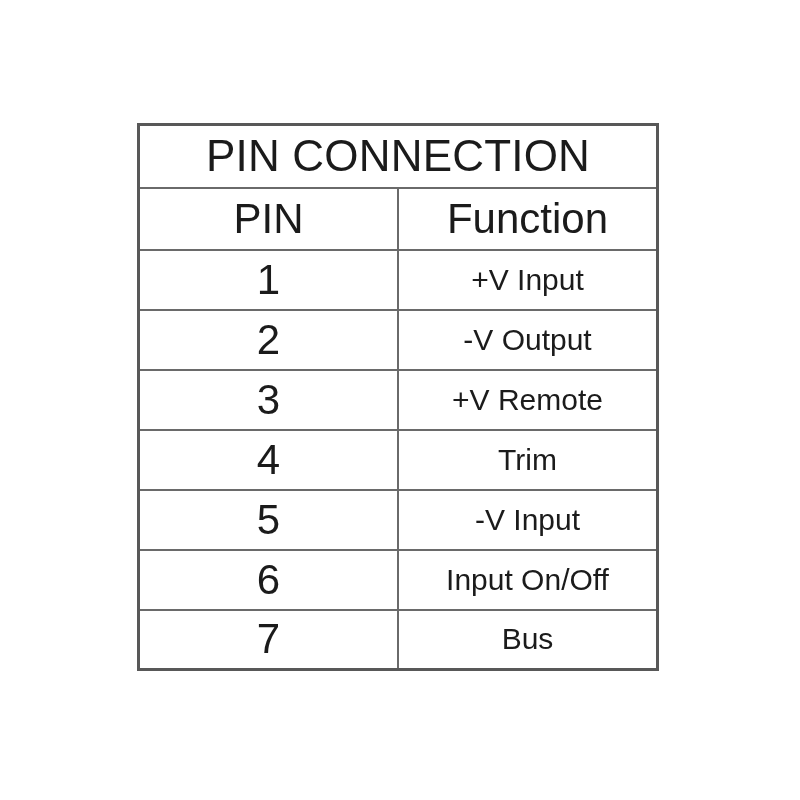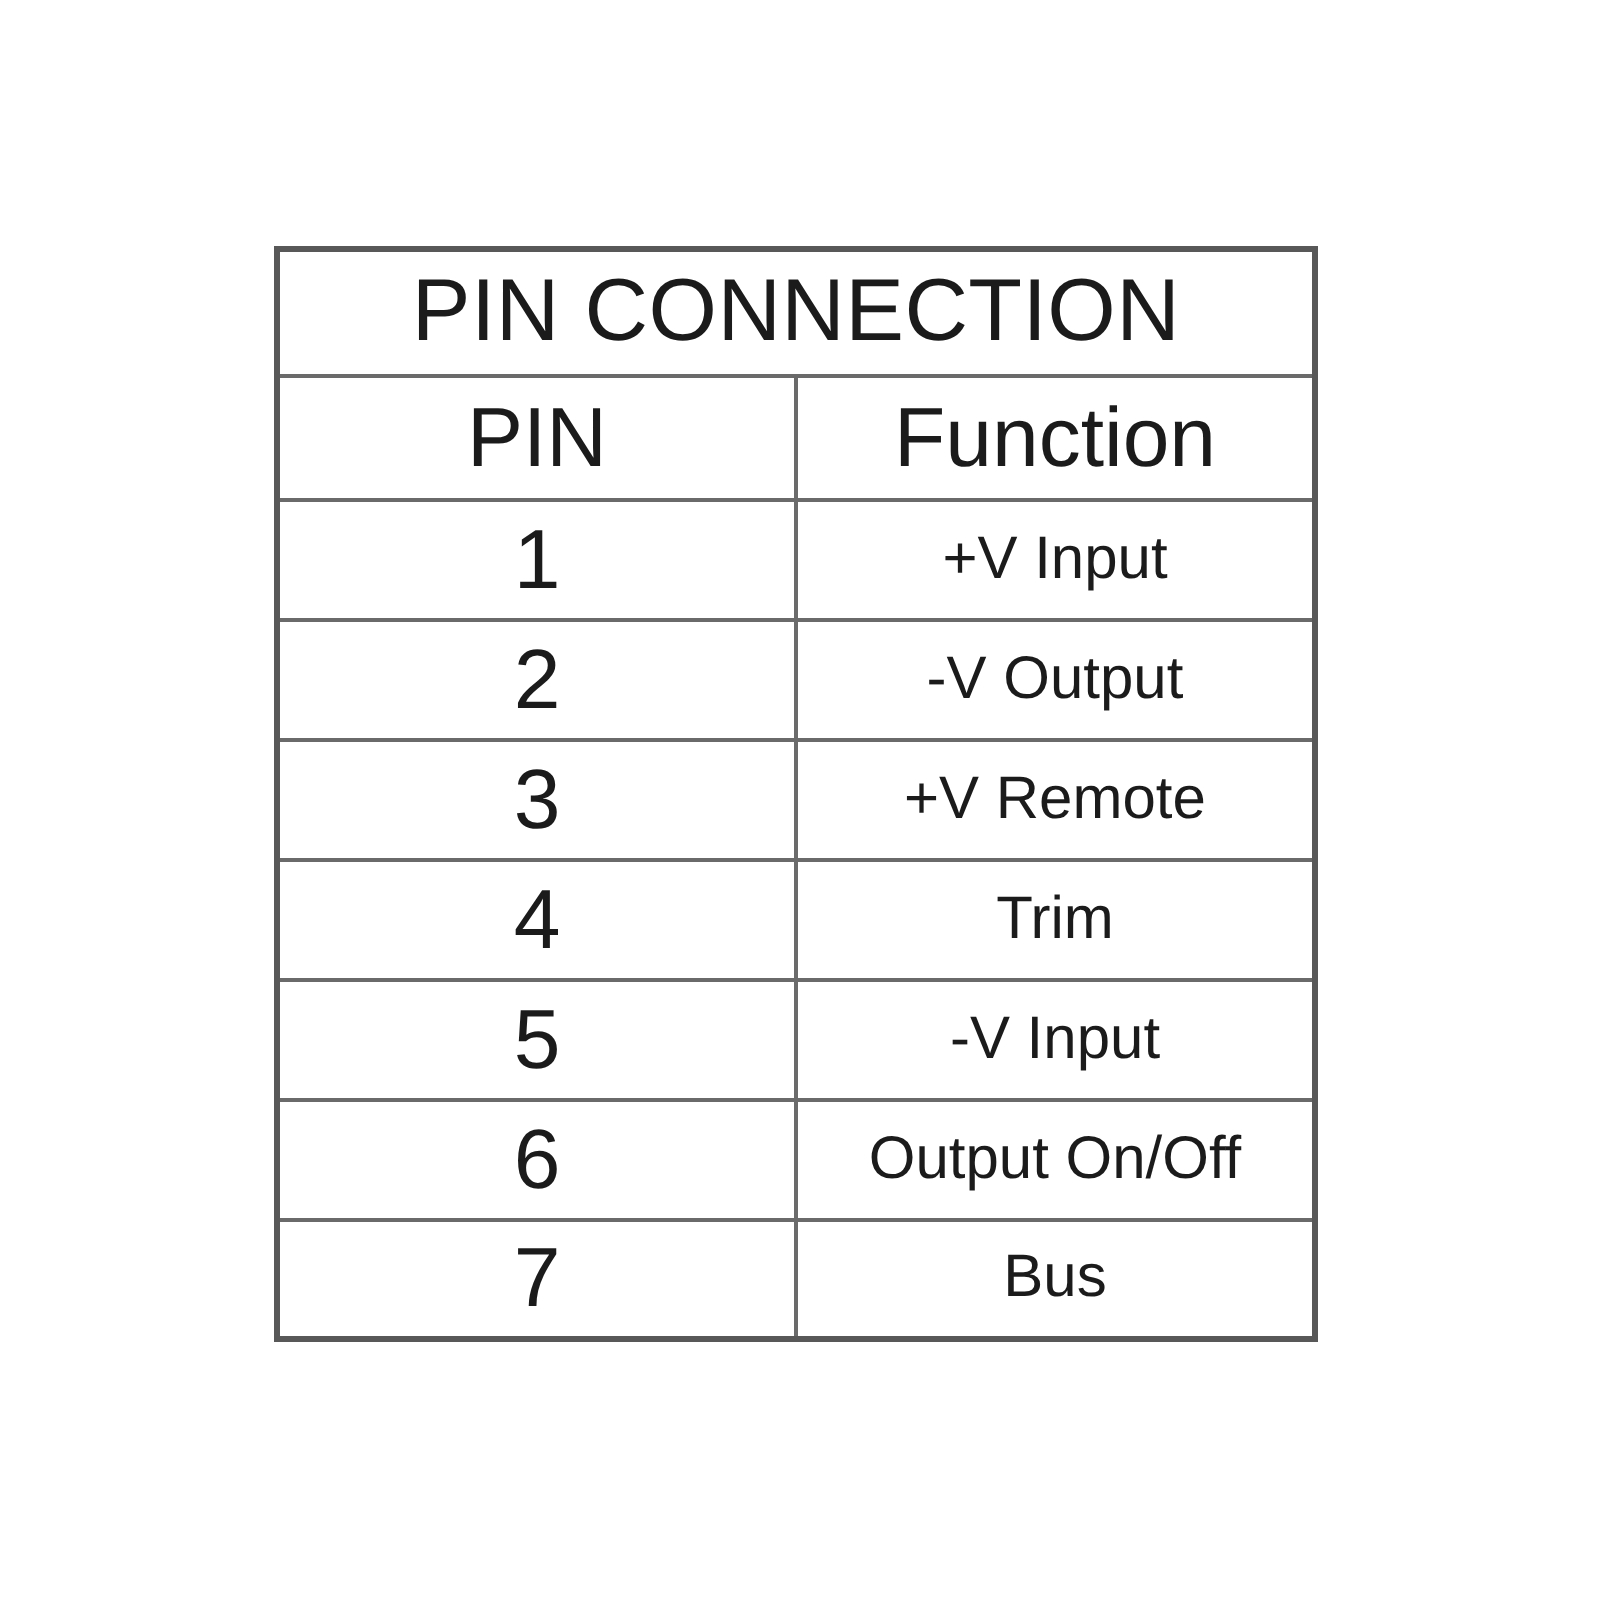--- a/index.html
+++ b/index.html
@@ -120,21 +120,21 @@
         <td class="cell-func col-func">Trim</td>
       </tr>
 
       <tr class="row-data">
         <td class="cell-pin col-pin">5</td>
         <td class="cell-func col-func">-V Input</td>
       </tr>
 
       <tr class="row-data">
         <td class="cell-pin col-pin">6</td>
-        <td class="cell-func col-func">Output On/Off</td>
+        <td class="cell-func col-func">Input On/Off</td>
       </tr>
 
       <tr class="row-data">
         <td class="cell-pin col-pin">7</td>
         <td class="cell-func col-func">Bus</td>
       </tr>
 
     </tbody>
   </table>
 

